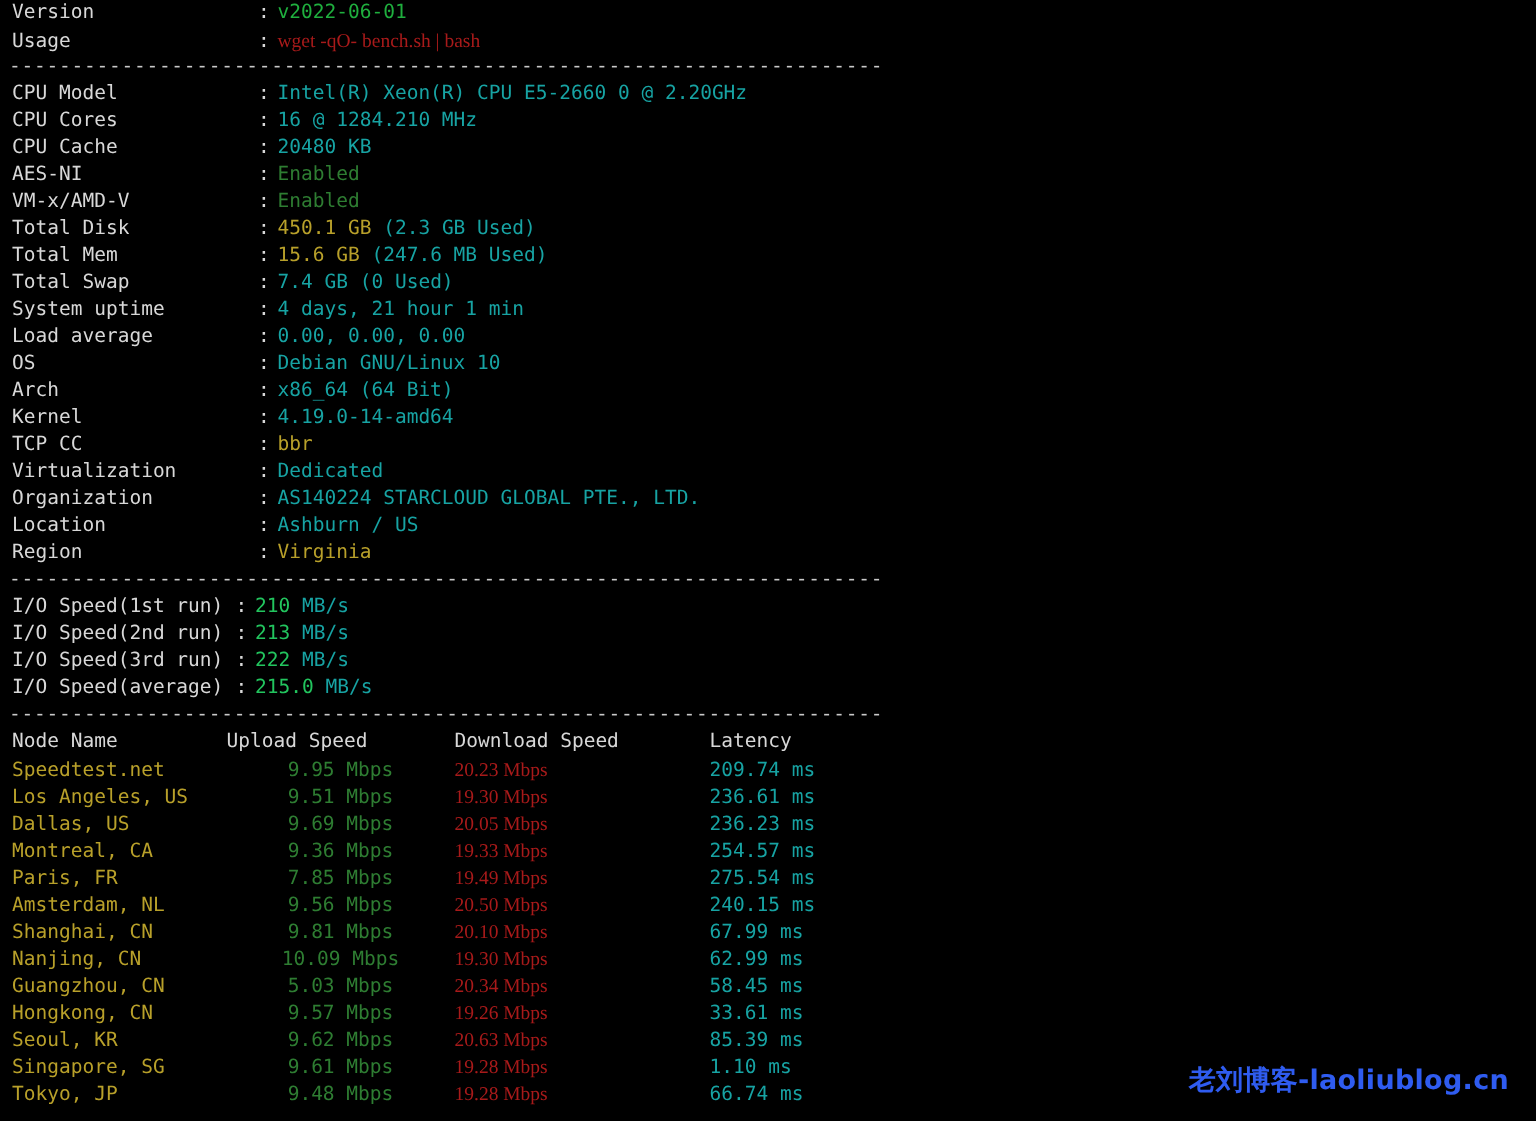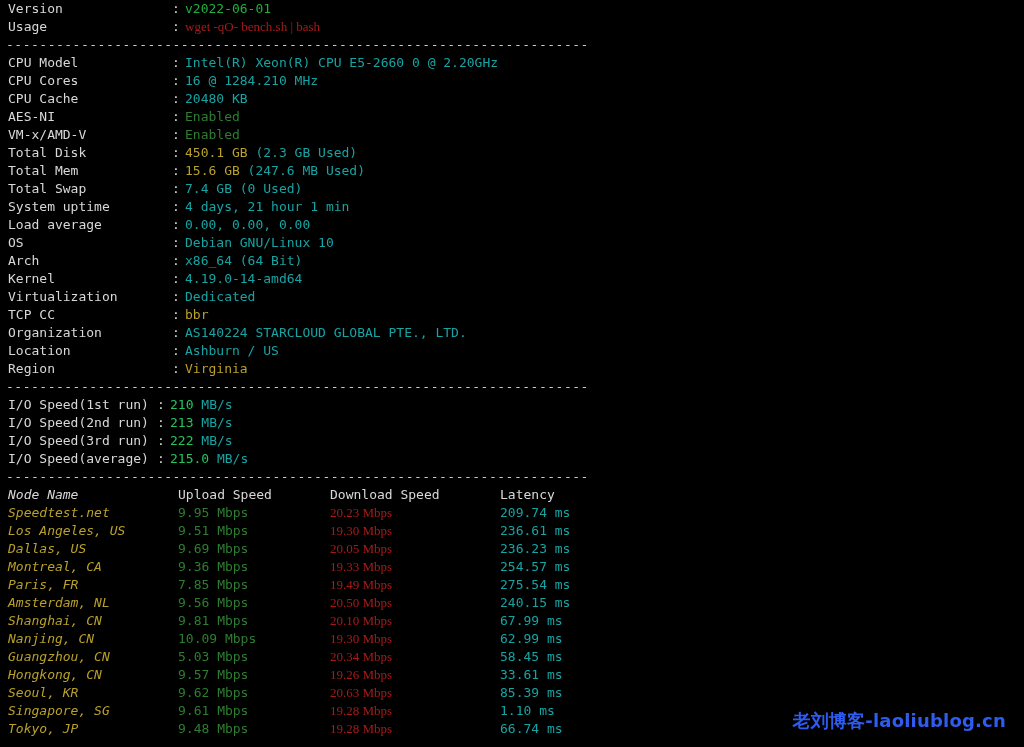--- a/index.html
+++ b/index.html
@@ -48,37 +48,37 @@
   }
 
   
   .io .k {
     display: inline-block;
     width: 149px;
     color: #d8d8d8;
   }
   .c-cyan   { color: #17a3a3; }
   .c-green  { color: #1faf3e; }
-  .c-dgreen { color: #2e7d32; }
+  .c-dgreen { color: #2e7d32; text-align: center; }
   .c-yellow { color: #b8a02a; }
   .c-gold   { color: #22c55e; margin-top: 12px; }
   .c-red    { color: #a81a1a; font-family: Liberation Serif, serif; }
 
   .divider {
     height: 18px;
     line-height: 18px;
     white-space: pre;
     padding-left: 6px;
     color: #c9c9c9;
     overflow: hidden;
     letter-spacing: 0.5px;
   }
 
   
-  .row .col-node { display: inline-block; width: 170px; font-style: italic; }
+  .row .col-node { display: inline-block; width: 143px; }
   .row .col-up   { display: inline-block; width: 152px; }
   .row .col-down { display: inline-block; width: 170px; }
   .row .col-lat  { display: inline-block; }
 
   .thead .col-node,
   .thead .col-up,
   .thead .col-down,
   .thead .col-lat { color: #d8d8d8; }
 
   .watermark {
@@ -112,22 +112,22 @@
       <div class="line kv"><span class="k">AES-NI</span><span class="sep">:</span><span class="c-dgreen">Enabled</span></div>
       <div class="line kv"><span class="k">VM-x/AMD-V</span><span class="sep">:</span><span class="c-dgreen">Enabled</span></div>
       <div class="line kv"><span class="k">Total Disk</span><span class="sep">:</span><span class="c-yellow">450.1 GB</span><span class="c-cyan"> (2.3 GB Used)</span></div>
       <div class="line kv"><span class="k">Total Mem</span><span class="sep">:</span><span class="c-yellow">15.6 GB</span><span class="c-cyan"> (247.6 MB Used)</span></div>
       <div class="line kv"><span class="k">Total Swap</span><span class="sep">:</span><span class="c-cyan">7.4 GB</span><span class="c-cyan"> (0 Used)</span></div>
       <div class="line kv"><span class="k">System uptime</span><span class="sep">:</span><span class="c-cyan">4 days, 21 hour 1 min</span></div>
       <div class="line kv"><span class="k">Load average</span><span class="sep">:</span><span class="c-cyan">0.00, 0.00, 0.00</span></div>
       <div class="line kv"><span class="k">OS</span><span class="sep">:</span><span class="c-cyan">Debian GNU/Linux 10</span></div>
       <div class="line kv"><span class="k">Arch</span><span class="sep">:</span><span class="c-cyan">x86_64 (64 Bit)</span></div>
       <div class="line kv"><span class="k">Kernel</span><span class="sep">:</span><span class="c-cyan">4.19.0-14-amd64</span></div>
+      <div class="line kv"><span class="k">TCP CC</span><span class="sep">:</span><span class="c-yellow">bbr</span></div>
       <div class="line kv"><span class="k">Virtualization</span><span class="sep">:</span><span class="c-cyan">Dedicated</span></div>
-      <div class="line kv"><span class="k">TCP CC</span><span class="sep">:</span><span class="c-yellow">bbr</span></div>
       <div class="line kv"><span class="k">Organization</span><span class="sep">:</span><span class="c-cyan">AS140224 STARCLOUD GLOBAL PTE., LTD.</span></div>
       <div class="line kv"><span class="k">Location</span><span class="sep">:</span><span class="c-cyan">Ashburn / US</span></div>
       <div class="line kv"><span class="k">Region</span><span class="sep">:</span><span class="c-yellow">Virginia</span></div>
     </div>
 
   <div class="divider">----------------------------------------------------------------------</div>
 
   <div id="io-speed">
       <div class="line kv io"><span class="k">I/O Speed(1st run)</span><span class="sep">:</span><span class="c-gold">210</span><span class="c-cyan"> MB/s</span></div>
       <div class="line kv io"><span class="k">I/O Speed(2nd run)</span><span class="sep">:</span><span class="c-gold">213</span><span class="c-cyan"> MB/s</span></div>

